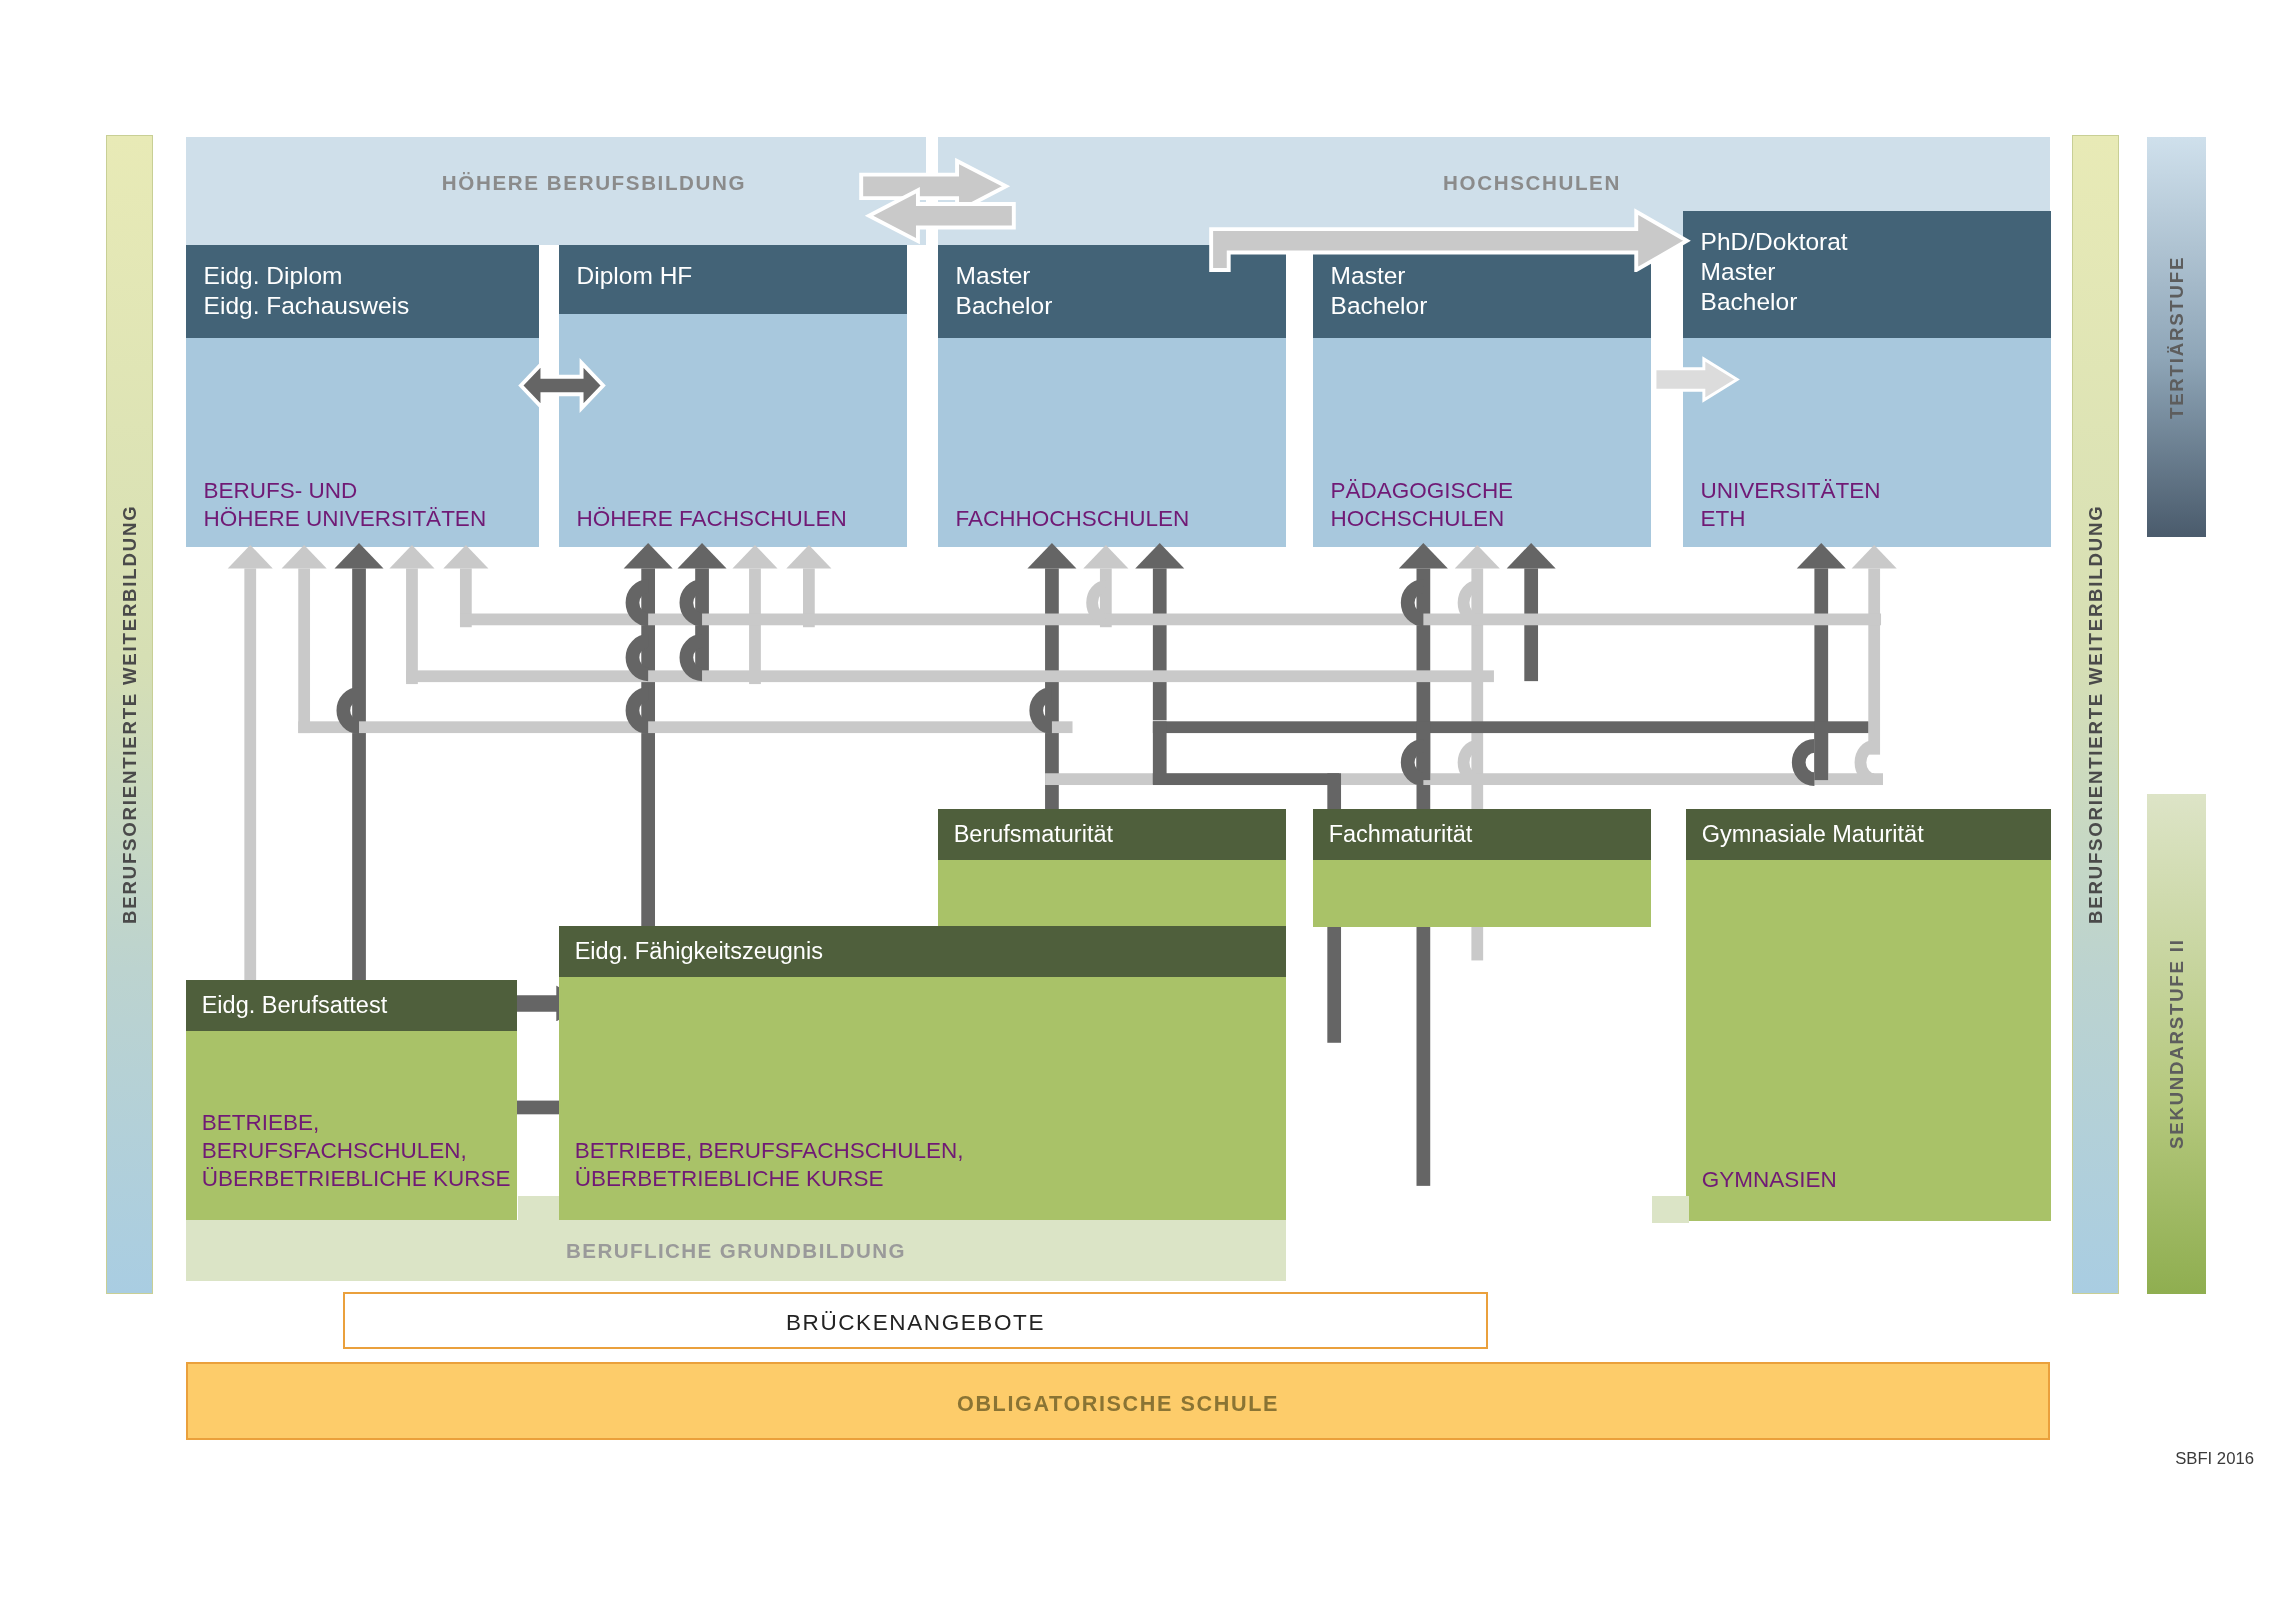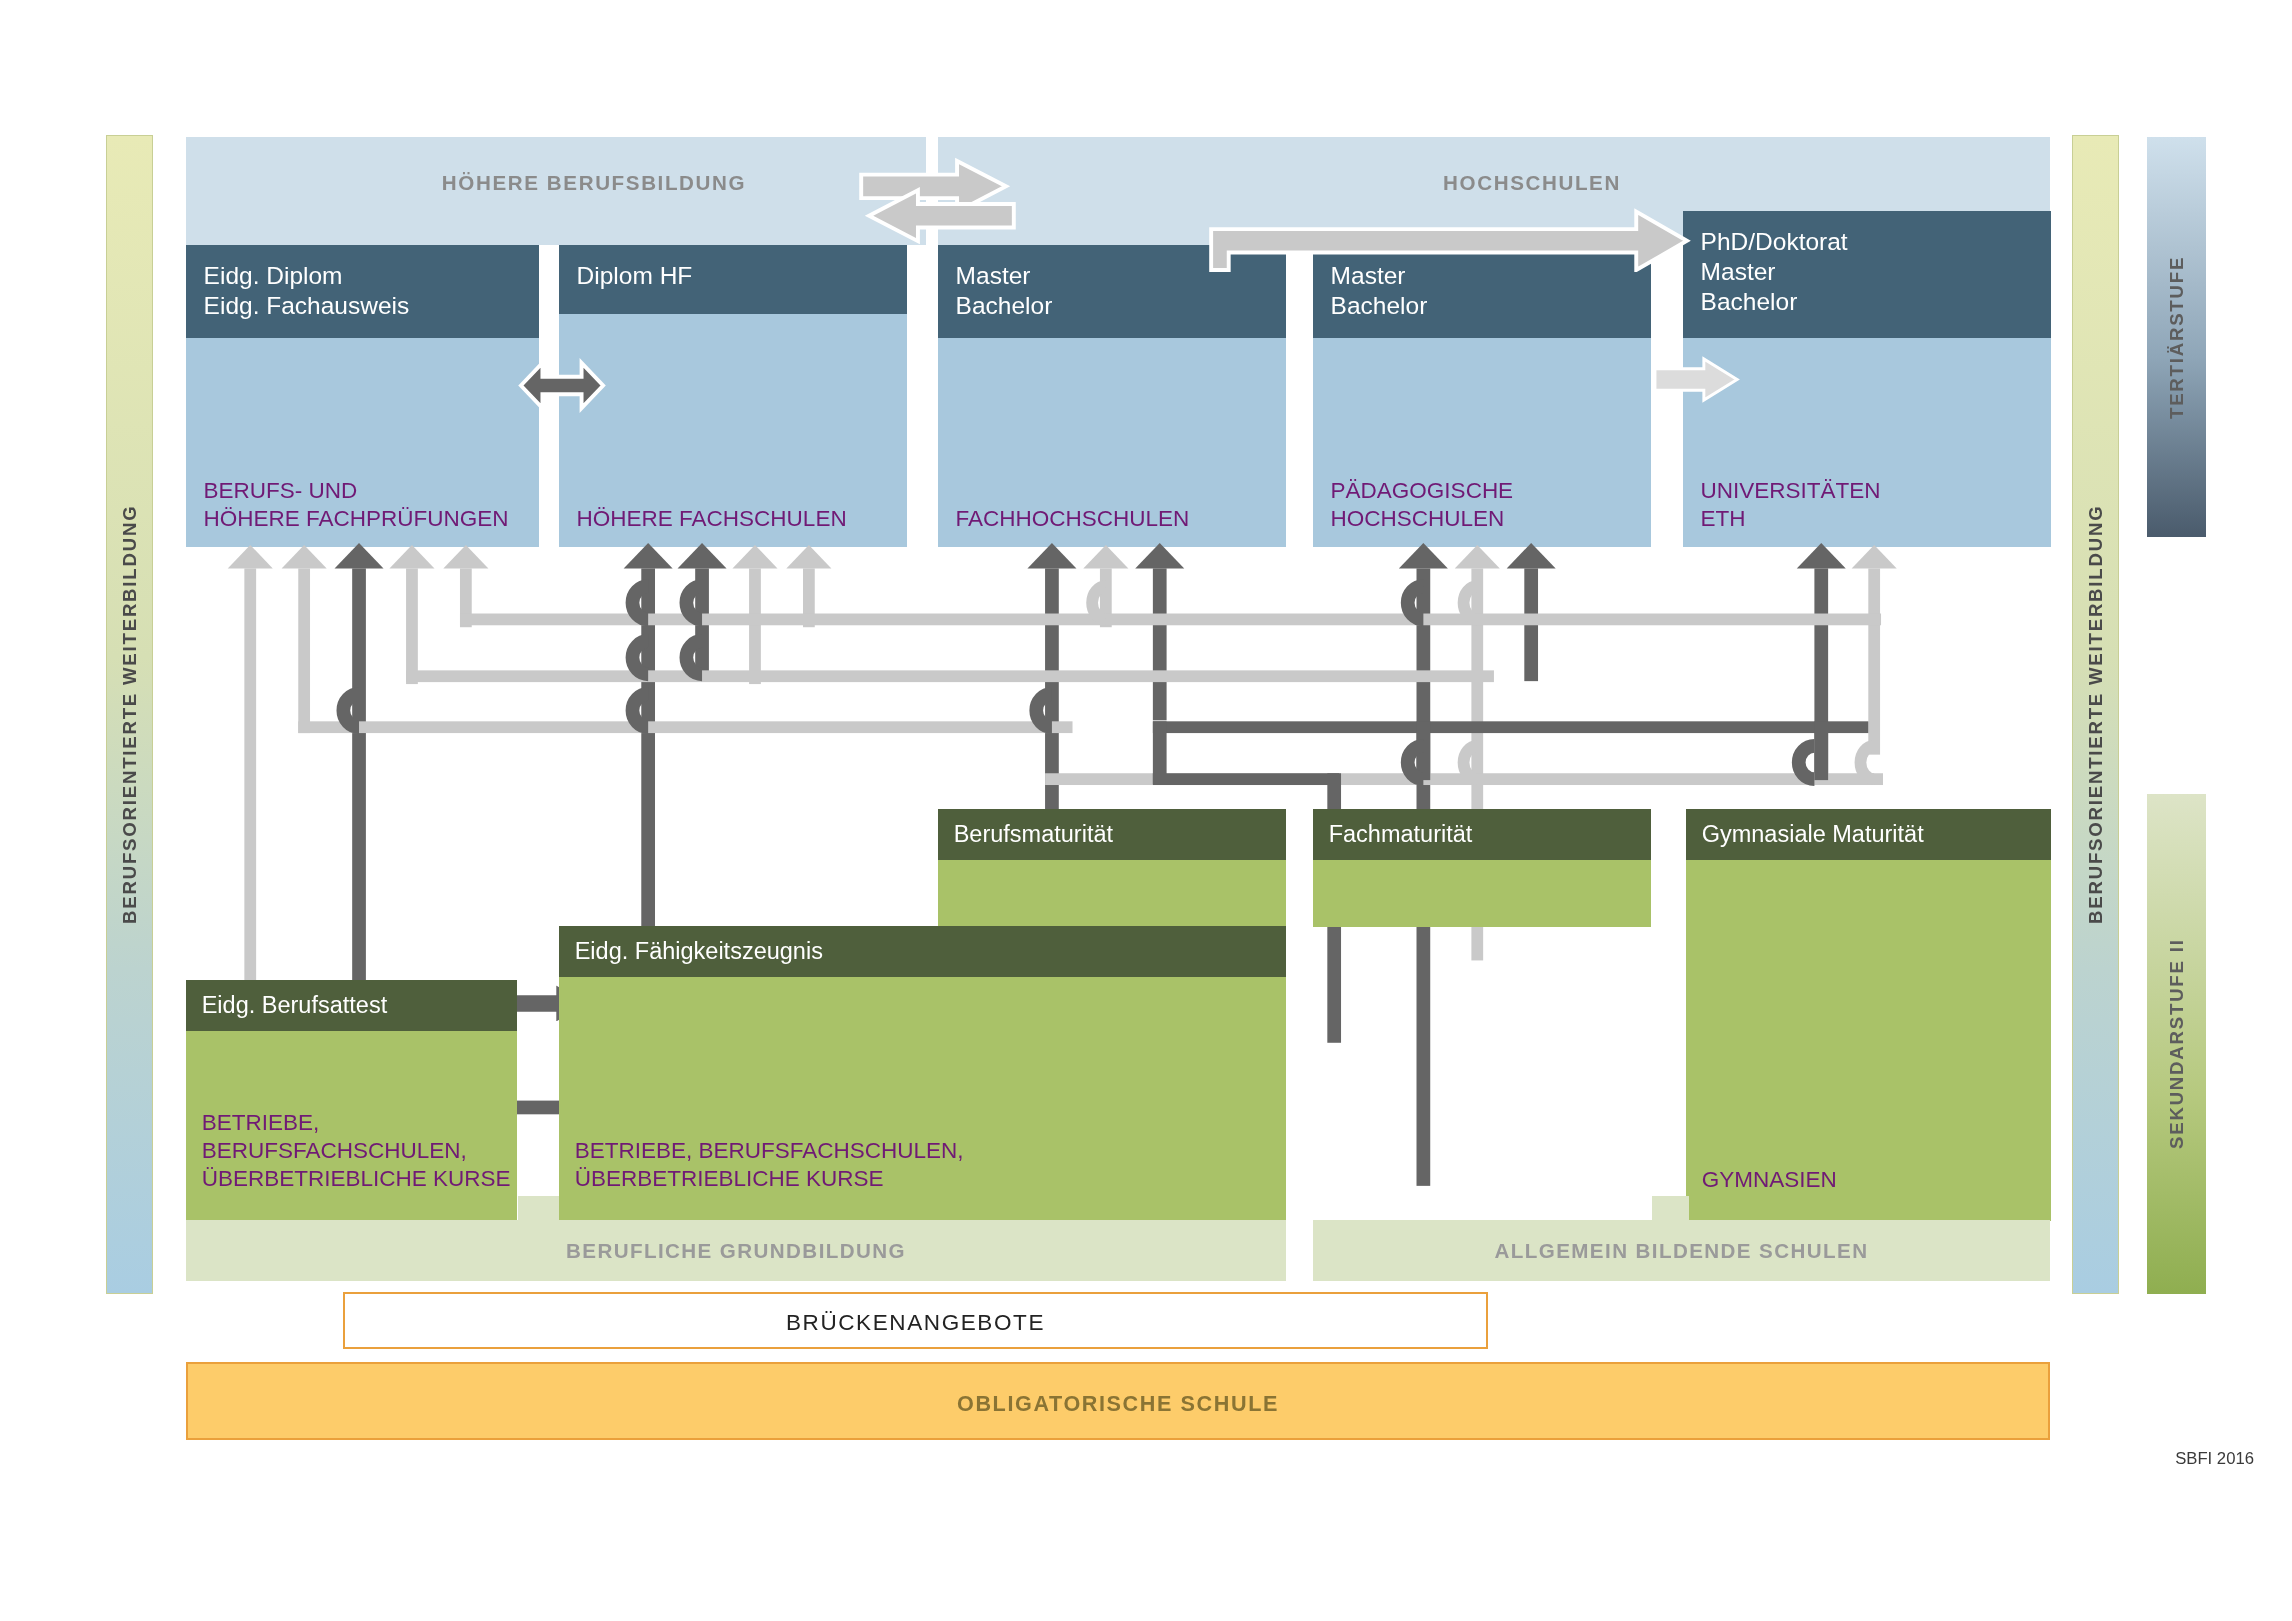--- a/index.html
+++ b/index.html
@@ -82,21 +82,21 @@
 
   <div class="abs blue-mid" style="left:186px;top:245px;width:353px;height:302px;">
     <div class="abs blue-dark" style="left:0;top:0;width:353px;height:93px;text-decoration:underline;">
       <div class="white-label abs" style="left:17.6px;top:15.7px;">
         <div>Eidg. Diplom</div>
         <div>Eidg. Fachausweis</div>
       </div>
     </div>
     <div class="dark-label abs" style="left:17.6px;bottom:13.7px;">
       <div>BERUFS- UND</div>
-      <div>HÖHERE FACHPRÜFUNGEN</div>
+      <div>HÖHERE UNIVERSITÄTEN</div>
     </div>
   </div>
 
   <div class="abs blue-mid" style="left:559px;top:245px;width:348px;height:302px;">
     <div class="abs blue-dark" style="left:0;top:0;width:348px;height:69px;">
       <div class="white-label abs" style="left:17.6px;top:15.7px;">
         <div>Diplom HF</div>
       </div>
     </div>
     <div class="dark-label abs" style="left:17.6px;bottom:13.7px;">
@@ -317,23 +317,20 @@
       <div>BETRIEBE,</div>
       <div>BERUFSFACHSCHULEN,</div>
       <div>ÜBERBETRIEBLICHE KURSE</div>
     </div>
   </div>
 
   <div class="abs green-pale" style="left:186px;top:1220px;width:1100px;height:61px;">
     <div class="sec-cap" style="position:absolute;left:0;top:18.6px;">BERUFLICHE GRUNDBILDUNG</div>
   </div>
 
-  <div class="abs green-pale" style="left:1313px;top:1220px;width:737px;height:61px;">
-    <div class="sec-cap" style="position:absolute;left:0;top:18.6px;">ALLGEMEIN BILDENDE SCHULEN</div>
-  </div>
 
   <div class="abs green-pale" style="left:518px;top:1196px;width:41px;height:27.4px;"></div>
   <div class="abs green-pale" style="left:1652px;top:1196px;width:37px;height:27.4px;"></div>
 
   <div class="abs white-box" style="left:343px;top:1292px;width:1145px;height:57px;">
     <div class="bridge-cap" style="position:absolute;left:0;top:15.7px;">BRÜCKENANGEBOTE</div>
   </div>
 
   <div class="abs orange-fill" style="left:186px;top:1362px;width:1864px;height:78px;">
     <div class="oblig-cap" style="position:absolute;left:0;top:26.5px;">OBLIGATORISCHE SCHULE</div>

